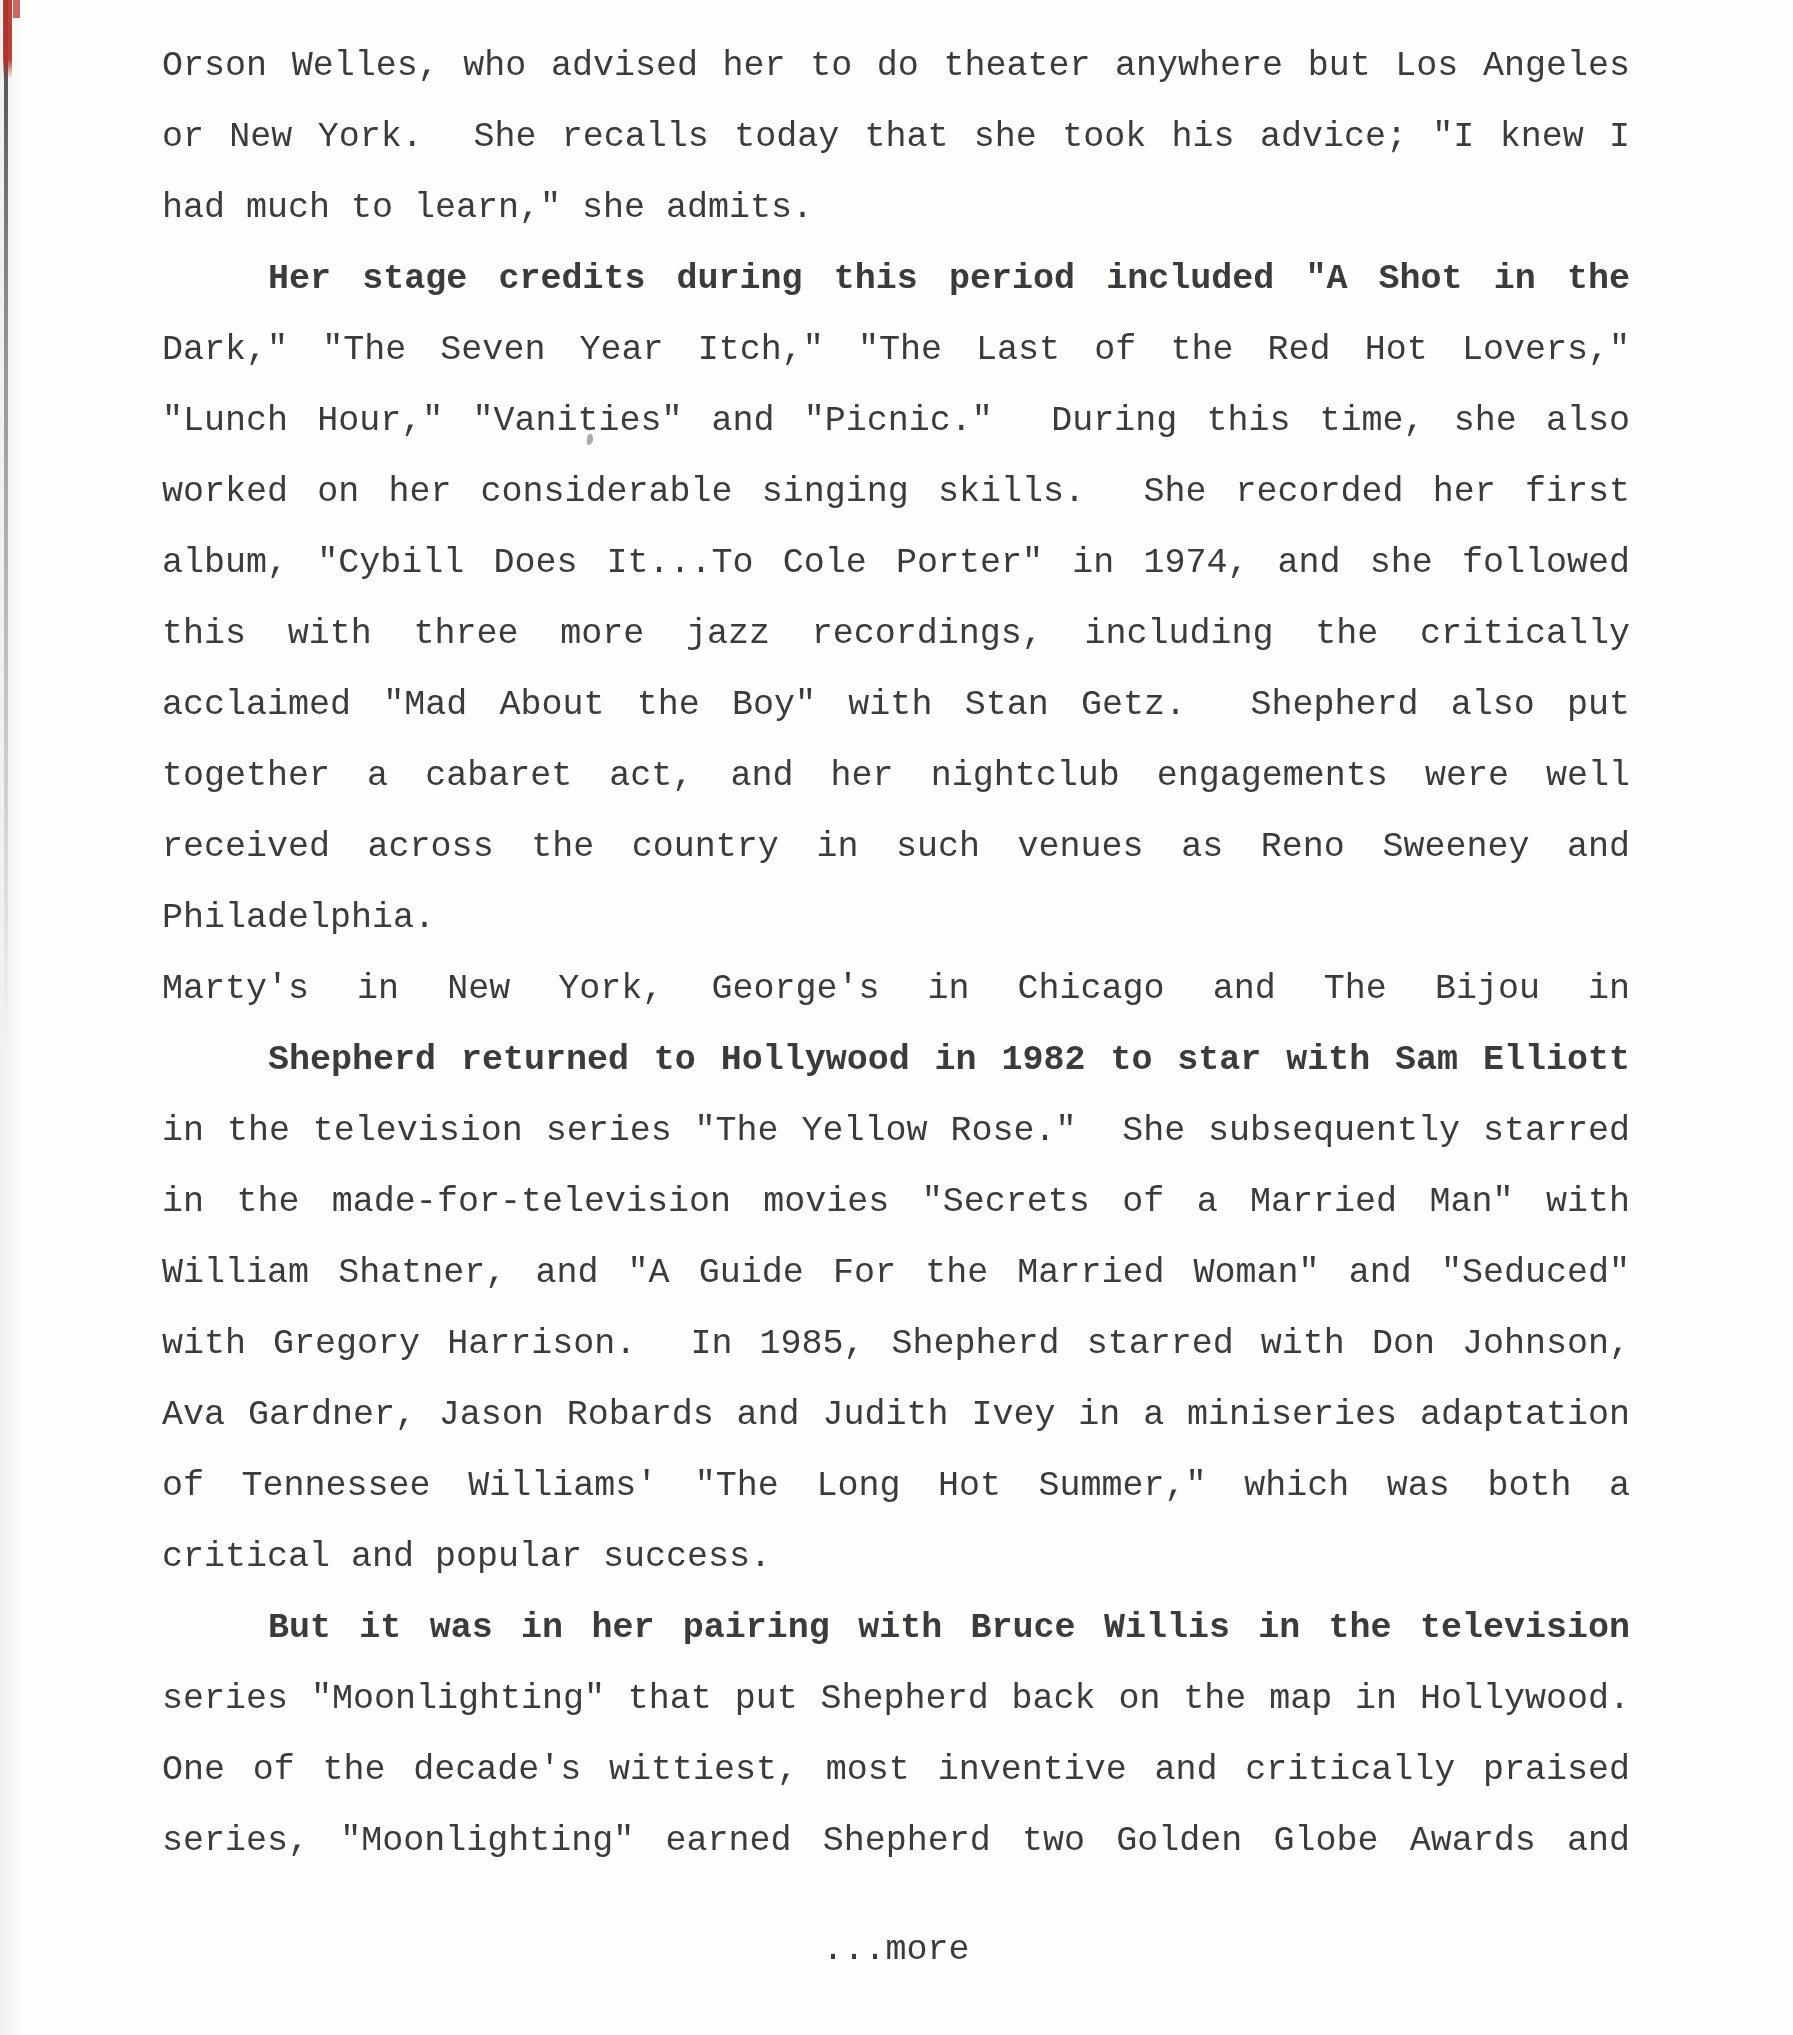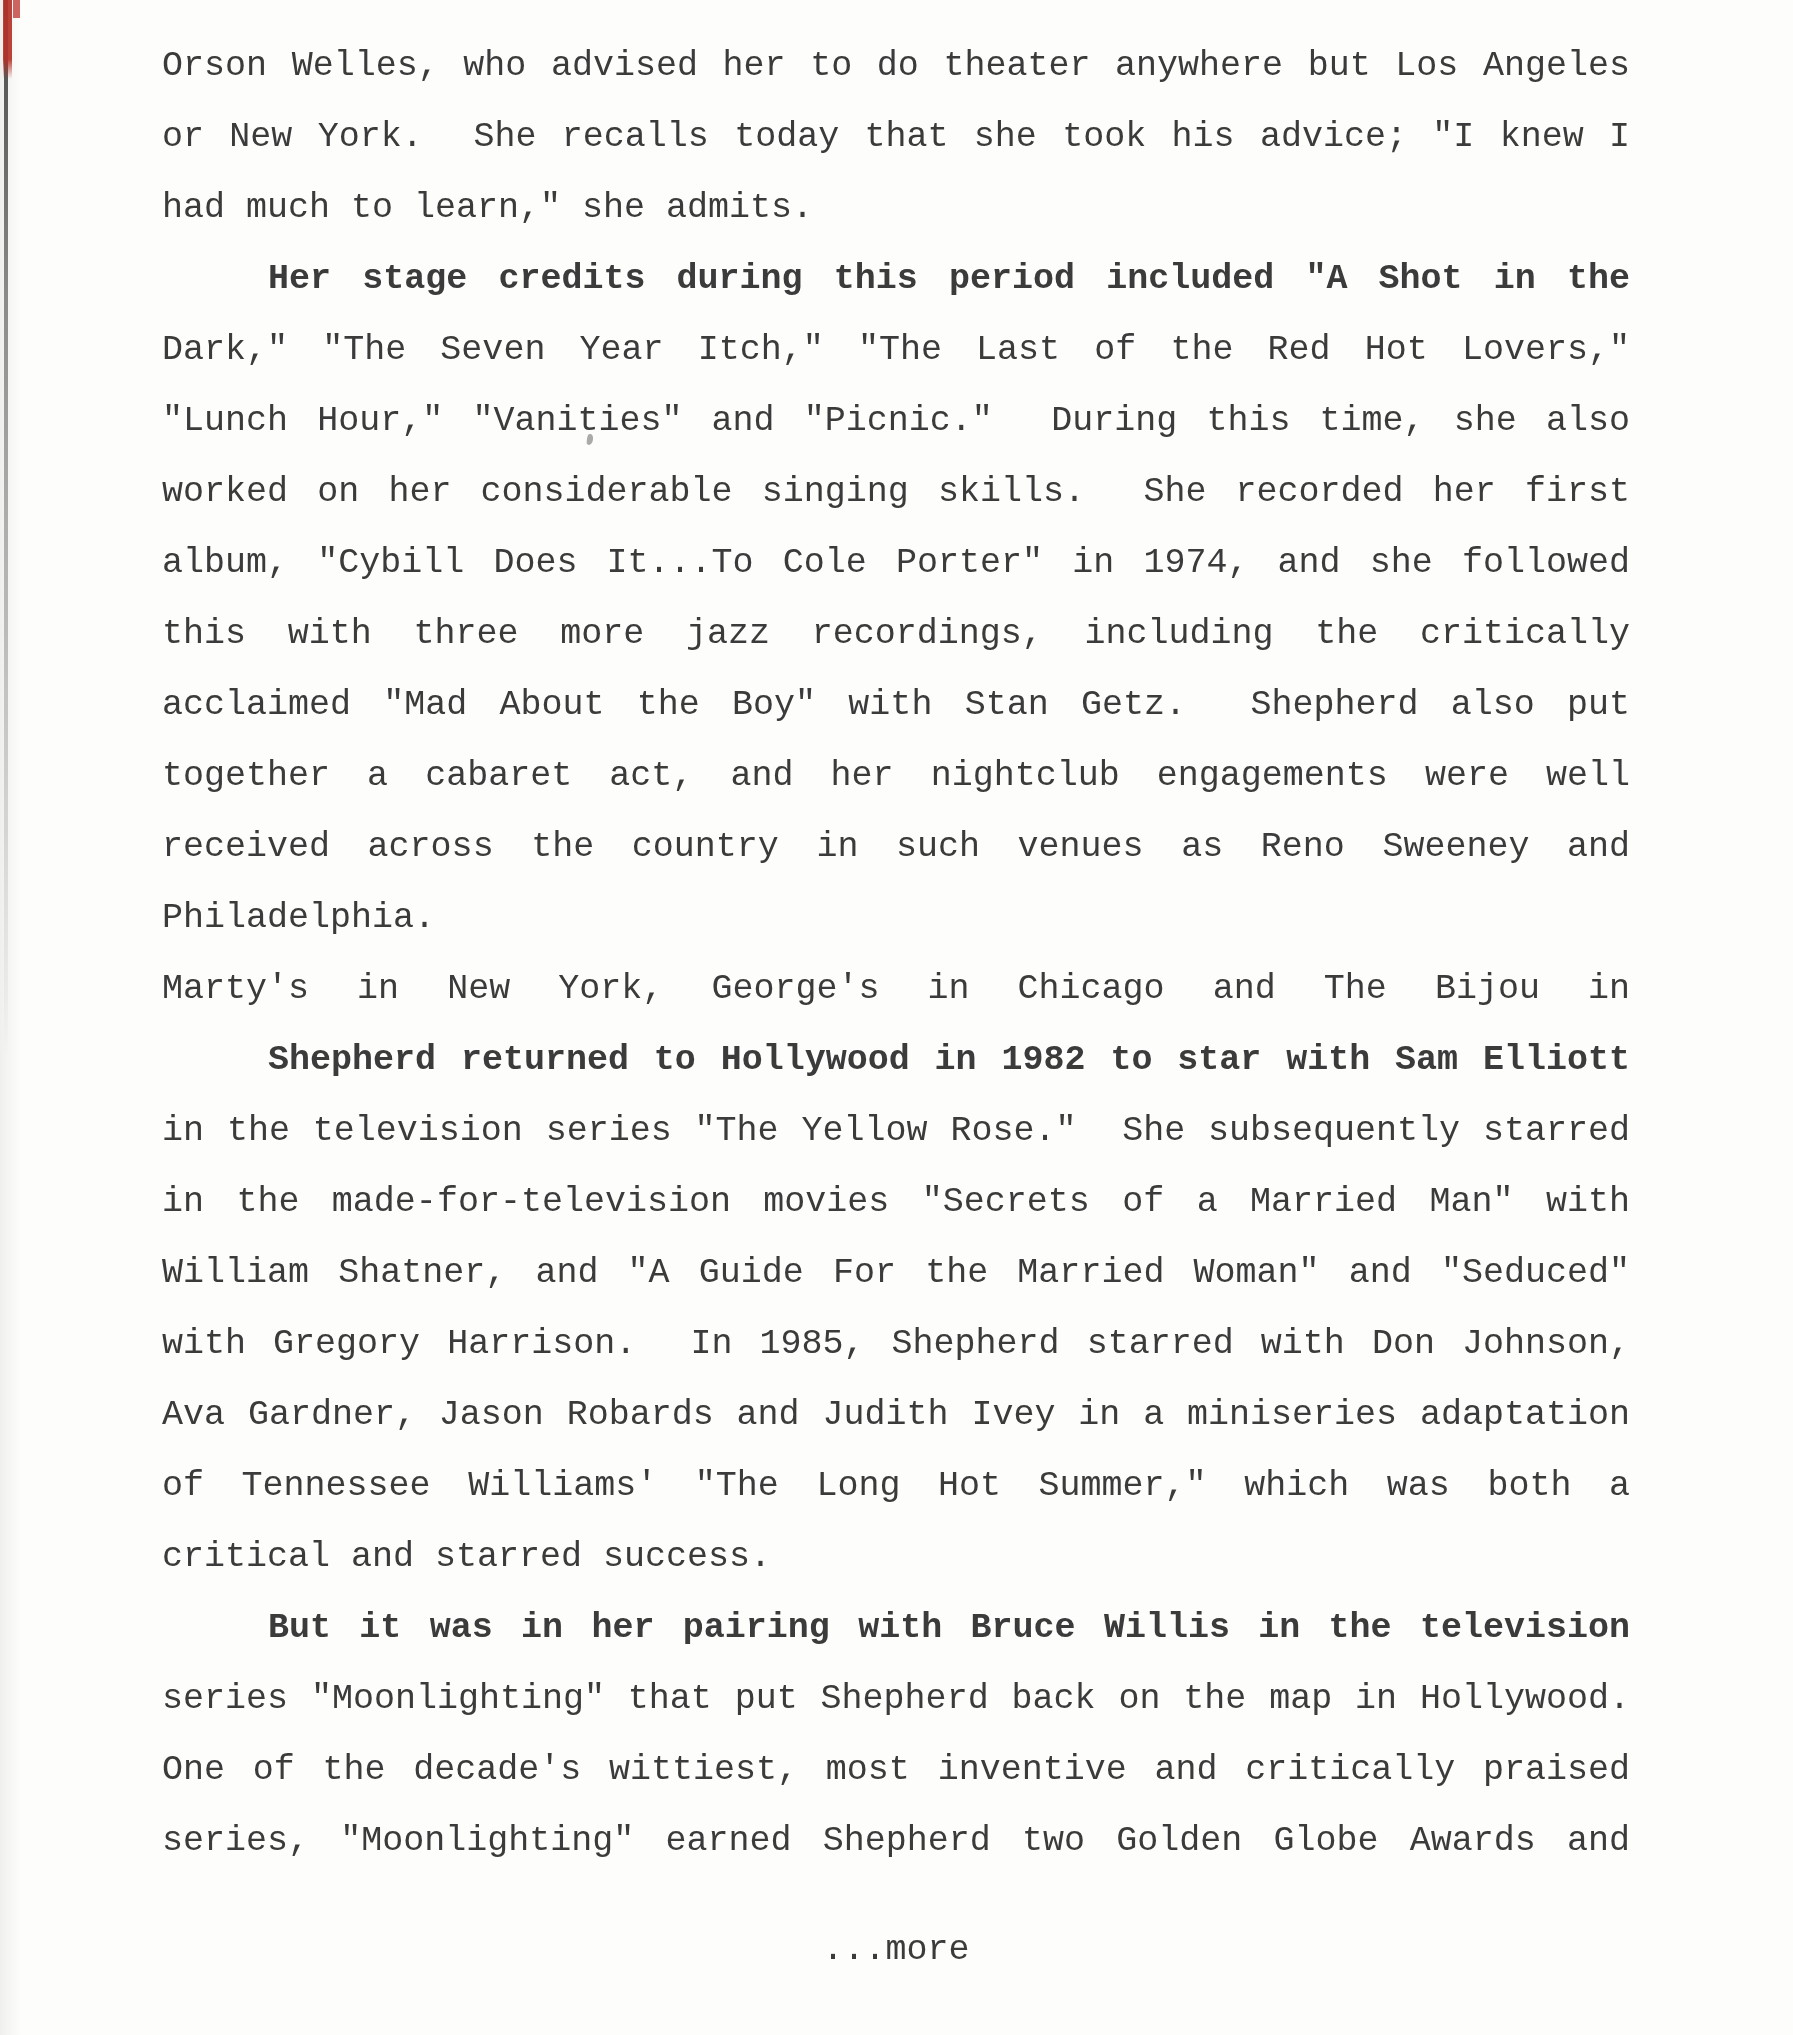--- a/index.html
+++ b/index.html
@@ -77,21 +77,21 @@
     <div class="line j">received across the country in such venues as Reno Sweeney and</div>
     <div class="line">Philadelphia.</div>
     <div class="line j">Marty's in New York, George's in Chicago and The Bijou in</div>
     <div class="line j ind">Shepherd returned to Hollywood in 1982 to star with Sam Elliott</div>
     <div class="line j">in the television series "The Yellow Rose."&nbsp; She subsequently starred</div>
     <div class="line j">in the made-for-television movies "Secrets of a Married Man" with</div>
     <div class="line j">William Shatner, and "A Guide For the Married Woman" and "Seduced"</div>
     <div class="line j">with Gregory Harrison.&nbsp; In 1985, Shepherd starred with Don Johnson,</div>
     <div class="line j">Ava Gardner, Jason Robards and Judith Ivey in a miniseries adaptation</div>
     <div class="line j">of Tennessee Williams' "The Long Hot Summer," which was both a</div>
-    <div class="line">critical and starred success.</div>
+    <div class="line">critical and popular success.</div>
     <div class="line j ind">But it was in her pairing with Bruce Willis in the television</div>
     <div class="line j">series "Moonlighting" that put Shepherd back on the map in Hollywood.</div>
     <div class="line j">One of the decade's wittiest, most inventive and critically praised</div>
     <div class="line j">series, "Moonlighting" earned Shepherd two Golden Globe Awards and</div>
     <div class="footer-line">...more</div>
   </div>
 
 </div>
 
 

